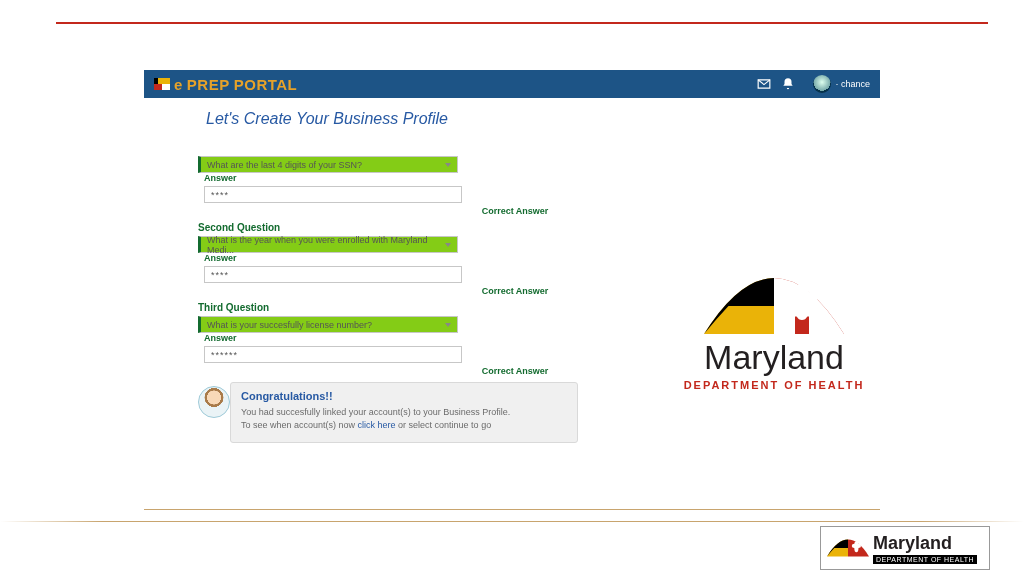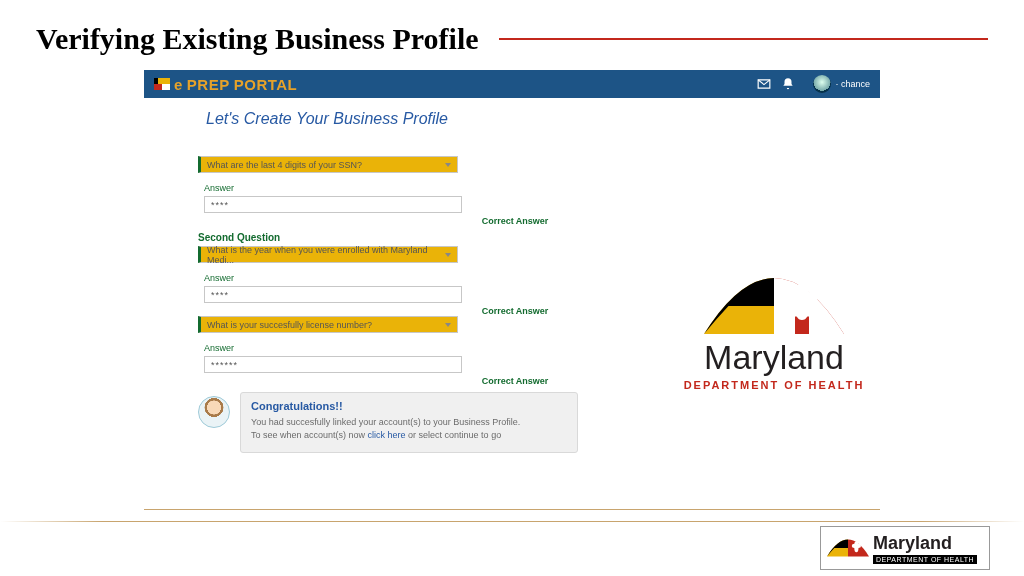--- a/index.html
+++ b/index.html
@@ -21,28 +21,28 @@
   .bar-icon { width: 14px; height: 14px; margin-left: 10px; fill: #fff; }
   .avatar-mini { width: 18px; height: 18px; border-radius: 50%; background: radial-gradient(circle at 50% 40%, #dfe 0%, #7aa 60%, #05314a 61%); margin-left: 18px; margin-right: 2px; }
   .whoami { font-size: 9px; margin-left: 2px; }
 
   .portal-body { position: absolute; left: 0; top: 28px; width: 100%; height: 412px; background: #fff; padding: 12px 54px 0 54px; overflow: hidden; }
   .page-heading { color: #2759A3; font-size: 16px; font-weight: 400; margin-bottom: 28px; margin-left: 8px; font-style: italic; }
 
   .hint { color: #2A5A9A; font-style: italic; font-size: 9px; margin-bottom: 12px; }
 
   .q-label { color: #136B2F; font-weight: 700; font-size: 10px; margin-top: 6px; margin-bottom: 3px; }
-  .sub-label { color: #136B2F; font-weight: 400; font-size: 9px; margin-top: 10px; margin-bottom: 3px; margin-left: 6px; }
+  .sub-label { color: #136B2F; font-weight: 700; font-size: 9px; margin-top: 0; margin-bottom: 3px; margin-left: 6px; }
   .ok-label { color: #136B2F; font-weight: 700; font-size: 9px; margin-top: 3px; margin-left: 6px; text-align: center; }
 
-  .select-box { border: 1px solid #c7c7c7; border-left: 3px solid #136B2F; height: 17px; width: 260px; font-size: 9px; color: #555; display: flex; align-items: center; padding: 0 6px; position: relative; background: #eab308; }
+  .select-box { border: 1px solid #c7c7c7; border-left: 3px solid #136B2F; height: 17px; width: 260px; font-size: 9px; color: #555; display: flex; align-items: center; padding: 0 6px; position: relative; background: #84cc16; }
   .select-box::after { content: ""; position: absolute; right: 6px; top: 6px; border-left: 3px solid transparent; border-right: 3px solid transparent; border-top: 4px solid #888; }
   .text-box { border: 1px solid #c7c7c7; height: 17px; width: 258px; font-size: 9px; color: #555; padding: 0 6px; background: #fff; margin-left: 6px; letter-spacing: 1px; display: flex; align-items: center; }
 
-  .congrats-wrap { margin-top: 6px; display: flex; align-items: flex-start; gap: 10px; width: 380px; }
+  .congrats-wrap { margin-top: 6px; display: flex; align-items: flex-start; width: 380px; }
   .congrats-avatar { width: 32px; height: 32px; border-radius: 50%; border: 1px solid #9ecad8; background: radial-gradient(circle at 50% 35%, #f8d9b8 0 28%, #a97b4a 29% 38%, transparent 39%), #eaf3f6; margin-top: 4px; flex-shrink: 0; background-color:#eaf3f6; }
   .congrats-card { flex: 1; background: #f0f0f0; border: 1px solid #d9d9d9; border-radius: 3px; padding: 6px 10px 10px 10px; font-size: 9px; color: #6b6b6b; line-height: 1.4; }
   .congrats-card .c-title { color: #2759A3; font-weight: 700; font-size: 11px; margin-bottom: 2px; }
   .link-inline { color: #2759A3; cursor: pointer; }
 
   
   .mdh-big { position: absolute; right: 130px; top: 278px; width: 240px; text-align: center; font-family: Arial, sans-serif; }
   .mdh-big .word { font-size: 34px; font-weight: 400; color: #231f20; letter-spacing: 0px; font-family: Arial, sans-serif; }
   .mdh-big .sub { font-size: 11px; letter-spacing: 2px; color: #C3281C; font-weight: 600; margin-top: 2px; }
 
@@ -60,21 +60,20 @@
   .fq1 { background: linear-gradient(90deg, #000 0 50%, #eab308 50% 100%); }
   .fq2 { background: #eab308; }
   .fq3 { background: #C3281C; }
   .fq4 { background: #fff; }
 
 </style>
 </head>
 <body>
 
 <div class="slide-title-wrap">
-  <div class="slide-title">Verifying Existing Business Profile</div>
   <div class="title-rule"></div>
 </div>
 
 <div class="stage">
   <div class="portal-bar">
     <div class="md-flag-mini md-flag-quad">
       <div class="fq1"></div>
         <div class="fq2"></div>
         <div class="fq3"></div>
         <div class="fq4"></div>
@@ -111,20 +110,21 @@
     <div class="q-label">Second Question</div>
     <div class="select-box">
         <span>What is the year when you were enrolled with Maryland Medi...</span>
       </div>
     <div class="sub-label">Answer</div>
     <div class="text-box">
         <span>****</span>
       </div>
     <div class="ok-label">Correct Answer</div>
 
+    <div class="q-label">Third Question</div>
     <div class="select-box">
         <span>What is your succesfully license number?</span>
       </div>
     <div class="sub-label">Answer</div>
     <div class="text-box">
         <span>******</span>
       </div>
     <div class="ok-label">Correct Answer</div>
 
     <div class="congrats-wrap">

